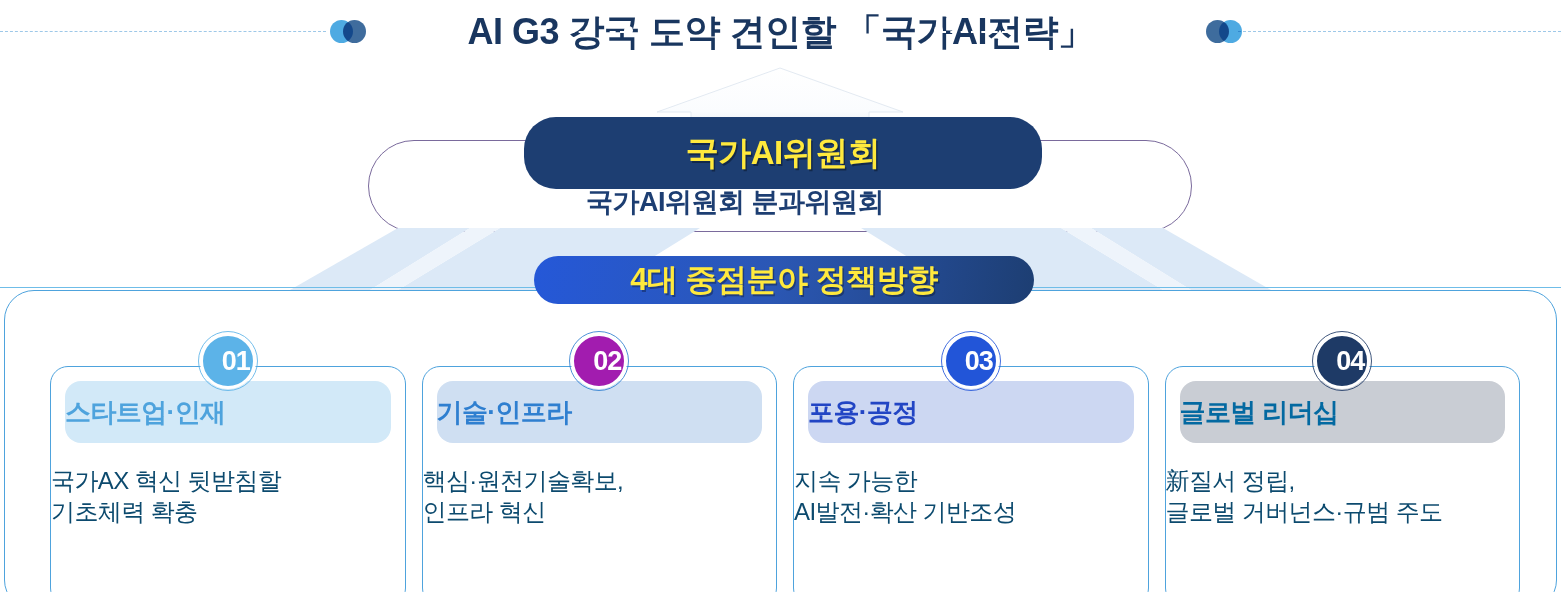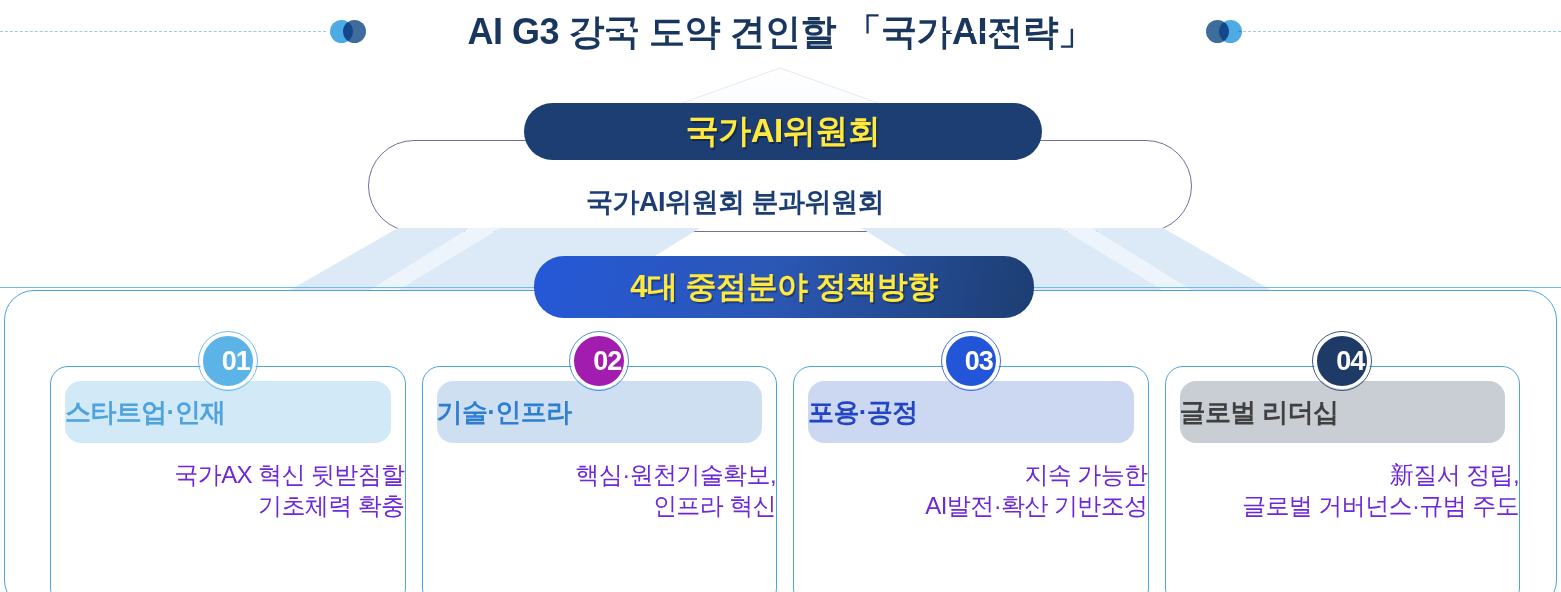--- a/index.html
+++ b/index.html
@@ -101,23 +101,23 @@
     height: 0;
     border-top: 1.6px solid #6fbde8;
   }
   .band-rule-l { left: 0;    width: 560px; }
   .band-rule-r { left: 1001px; width: 560px; }
 
   
   .council-pill {
     position: absolute;
     left: 524px;
-    top: 103px;
+    top: 117px;
     width: 518px;
-    height: 57px;
+    height: 72px;
     border-radius: 32px;
     background: #1d3e72;
     display: flex;
     align-items: center;
     justify-content: center;
     z-index: 6;
   }
   .council-pill .label {
     font-size: 33px;
     font-weight: 700;
@@ -160,21 +160,21 @@
     z-index: 6;
     white-space: nowrap;
   }
 
   
   .focus-banner {
     position: absolute;
     left: 534px;
     top: 256px;
     width: 500px;
-    height: 62px;
+    height: 48px;
     border-radius: 30px;
     background: linear-gradient(100deg, #2558d8 0%, #2b57b4 48%, #1d3e72 100%);
     display: flex;
     align-items: center;
     justify-content: center;
     z-index: 9;
   }
   .focus-banner .label {
     font-size: 31px;
     font-weight: 700;
@@ -224,25 +224,25 @@
     align-items: center;
     justify-content: flex-start;
   }
   .card-head .title {
     font-size: 26px;
     font-weight: 700;
     letter-spacing: -0.6px;
     white-space: nowrap;
   }
   .card-body {
-    margin-top: 16px;
-    text-align: right;
+    margin-top: 22px;
+    text-align: left;
     font-size: 24px;
     line-height: 1.30;
-    color: #6d28d9;
+    color: #0c4a6e;
     letter-spacing: -0.6px;
     white-space: pre-line;
   }
 
   
   .badge {
     position: absolute;
     top: -34px;
     left: 50%;
     transform: translateX(-50%);
@@ -375,20 +375,20 @@
       </div>
       <div class="card-body">지속 가능한
 AI발전·확산 기반조성</div>
     </div>
 
     <div class="card">
       <div class="badge" style="background: rgb(30, 58, 102); color: rgb(30, 58, 102);">
         <span class="num">04</span>
       </div>
       <div class="card-head" style="background: rgb(201, 205, 212);">
-        <span class="title" style="color: #404040;">글로벌 리더십</span>
+        <span class="title" style="color: #0369a1;">글로벌 리더십</span>
       </div>
       <div class="card-body">新질서 정립,
 글로벌 거버넌스·규범 주도</div>
     </div>
 
   </div>
 </div>
 
 </body></html>

